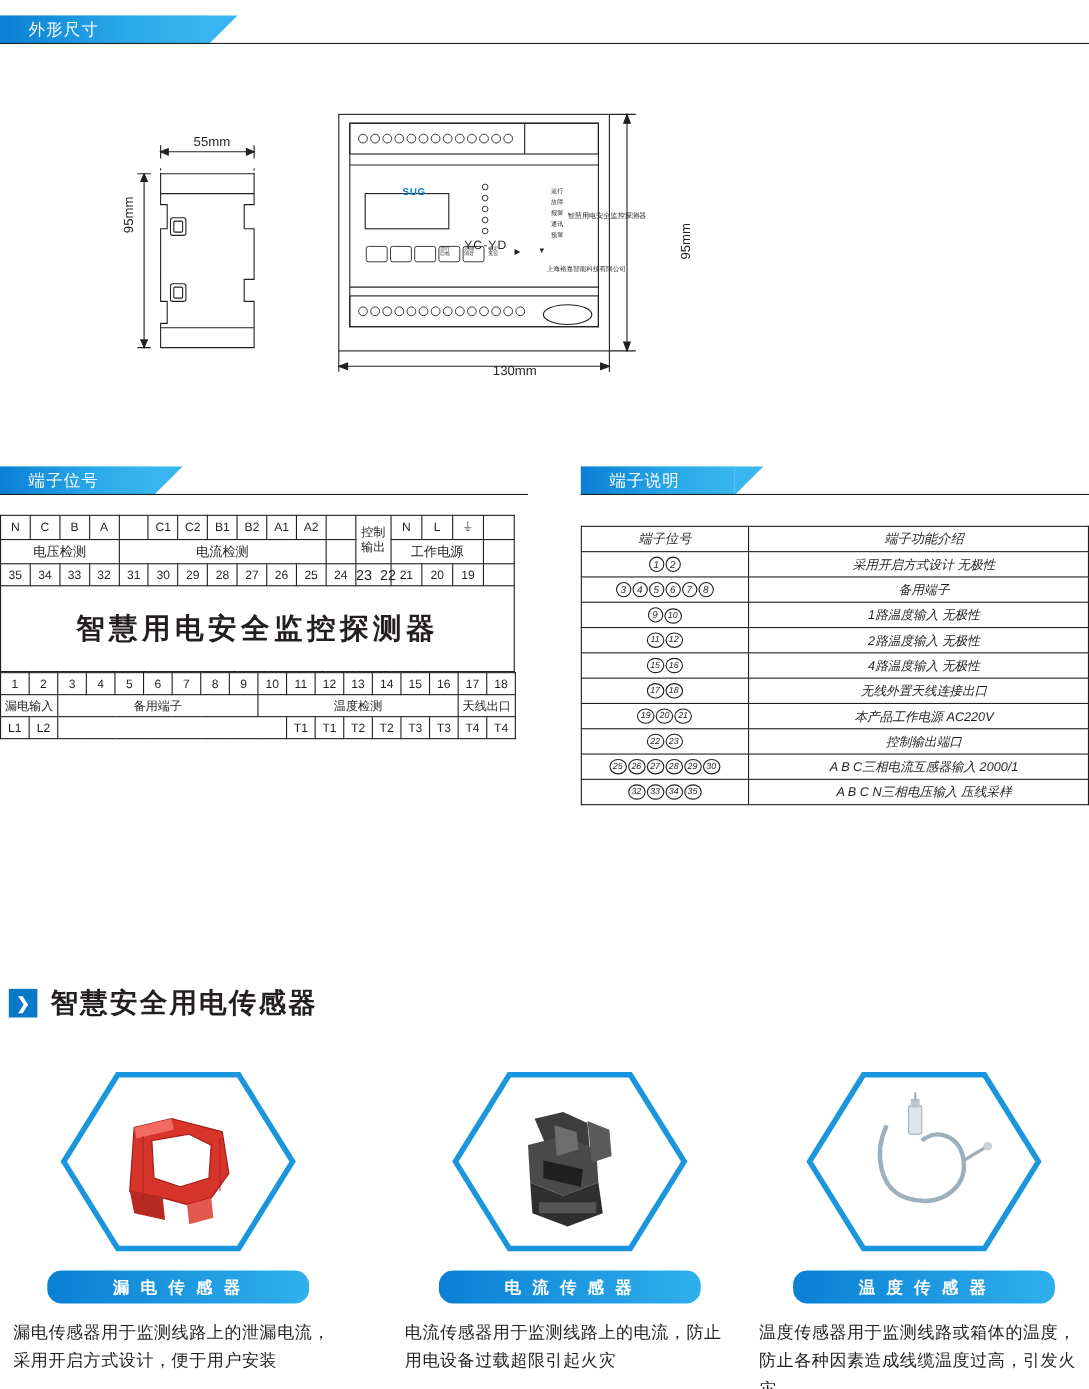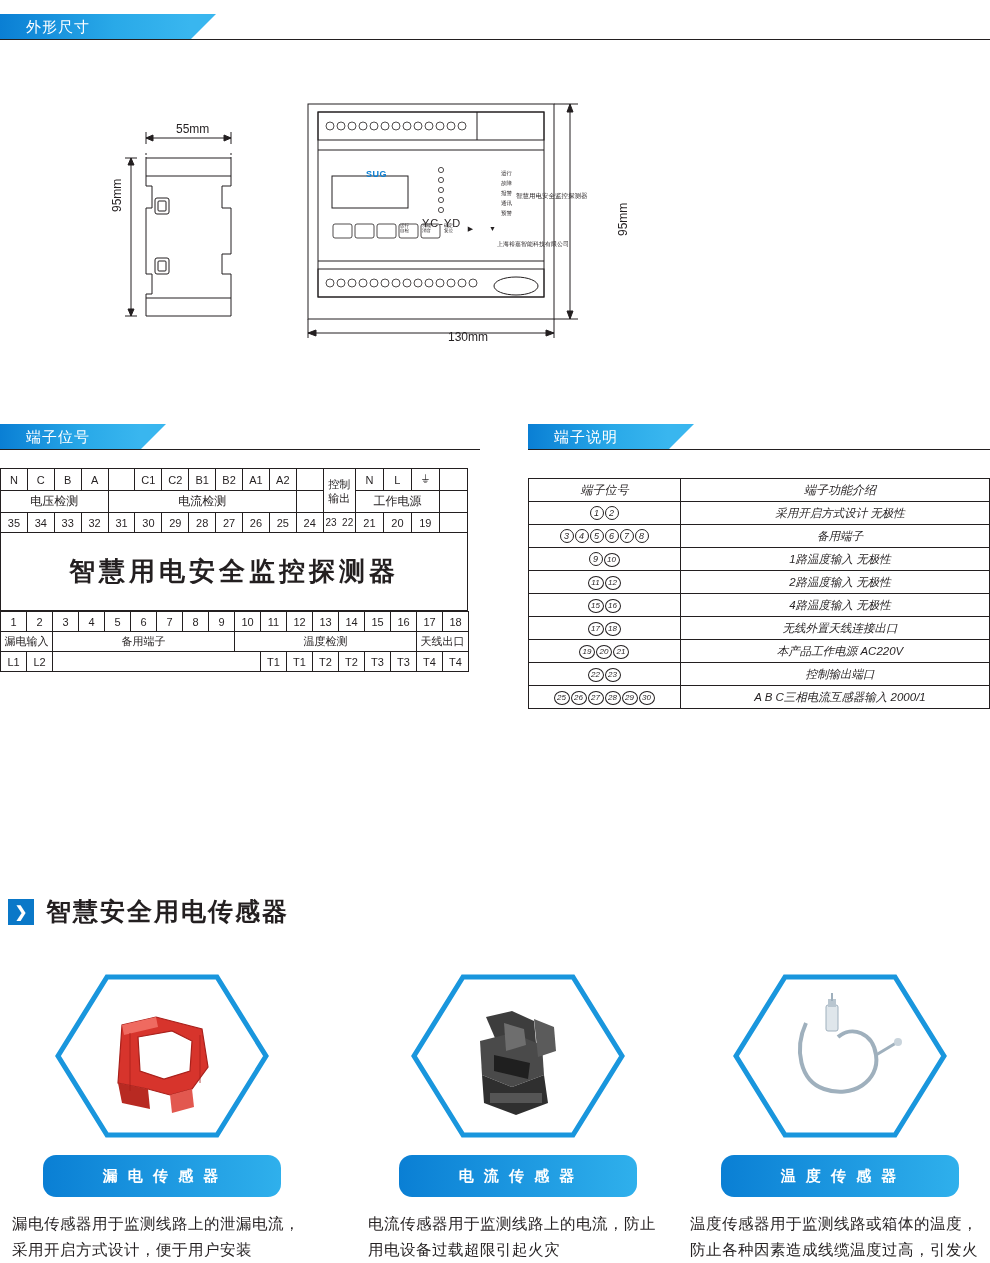--- a/index.html
+++ b/index.html
@@ -87,21 +87,21 @@
     width:26px;height:26px;background:#0a78c8;color:#fff;
     display:flex;align-items:center;justify-content:center;
     font-size:15px;font-weight:bold;
   }
   #sensors-title .txt { font-size:25px; font-weight:bold; letter-spacing:2px; color:#231f20;}
 
   .sensor-col { position:absolute; width:300px; top:76px; }
   .hexwrap { position:relative; width:220px; height:170px; margin:0 auto; }
   .pill {
     margin:14px auto 0 auto;
-    width:238px; height:42px;
+    width:238px; height:30px;
     border-radius:13px;
     background:linear-gradient(90deg,#0a7fd4 0%, #2fb0ec 100%);
     color:#fff; font-size:15px; font-weight:bold; letter-spacing:3px;
     display:flex; align-items:center; justify-content:center;
   }
   .sensor-desc{
     margin-top:14px;
     font-size:15.5px;
     line-height:26px;
     color:#231f20;
@@ -311,21 +311,21 @@
         <td>33</td>
         <td>32</td>
         <td>31</td>
         <td>30</td>
         <td>29</td>
         <td>28</td>
         <td>27</td>
         <td>26</td>
         <td>25</td>
         <td>24</td>
-        <td style="font-size:10px;"><span>23</span>&nbsp;&nbsp;<span>22</span></td>
+        <td style="font-size:13px;"><span>23</span>&nbsp;&nbsp;<span>22</span></td>
         <td>21</td>
         <td>20</td>
         <td>19</td>
         <td></td>
       </tr>
 
       <tr>
         <td colspan="17" class="big-title-cell">智慧用电安全监控探测器</td>
       </tr>
     </tbody>
@@ -466,20 +466,26 @@
         <td class="c2">控制输出端口</td>
       </tr>
 
       <tr>
         <td class="c1">
           <span class="circnum" style="width:16px;font-size:8px;">25</span><span class="circnum" style="width:16px;font-size:8px;">26</span><span class="circnum" style="width:16px;font-size:8px;">27</span><span class="circnum" style="width:16px;font-size:8px;">28</span><span class="circnum" style="width:16px;font-size:8px;">29</span><span class="circnum" style="width:16px;font-size:8px;">30</span>
         </td>
         <td class="c2">A  B  C三相电流互感器输入      2000/1</td>
       </tr>
 
+      <tr>
+        <td class="c1">
+          <span class="circnum" style="width:16px;font-size:8px;">32</span><span class="circnum" style="width:16px;font-size:8px;">33</span><span class="circnum" style="width:16px;font-size:8px;">34</span><span class="circnum" style="width:16px;font-size:8px;">35</span>
+        </td>
+        <td class="c2">A  B  C  N三相电压输入    压线采样</td>
+      </tr>
     </tbody>
   </table>
 </div>
 
 <div id="sec-sensors">
   <div id="sensors-title">
     <div class="chev">❯</div>
     <div class="txt">智慧安全用电传感器</div>
   </div>
 

